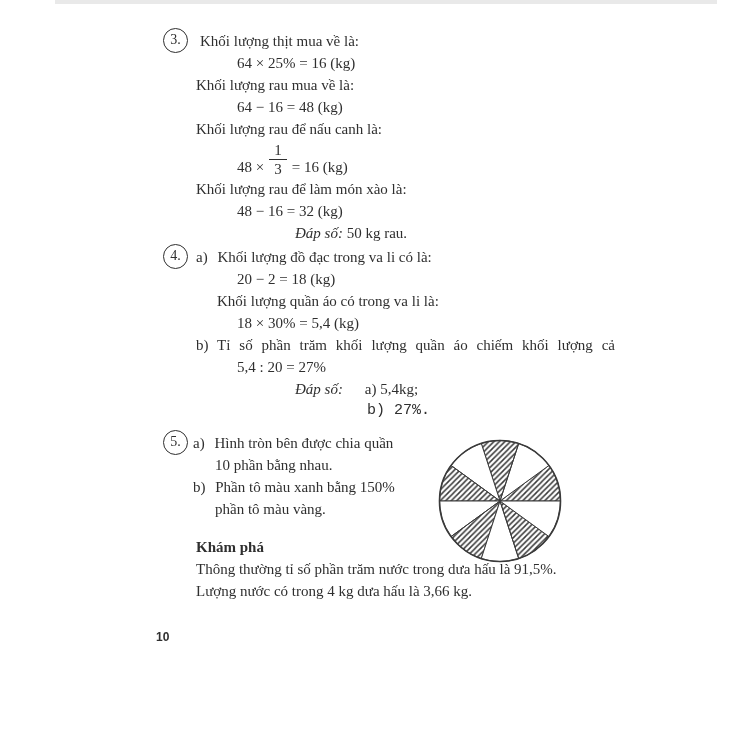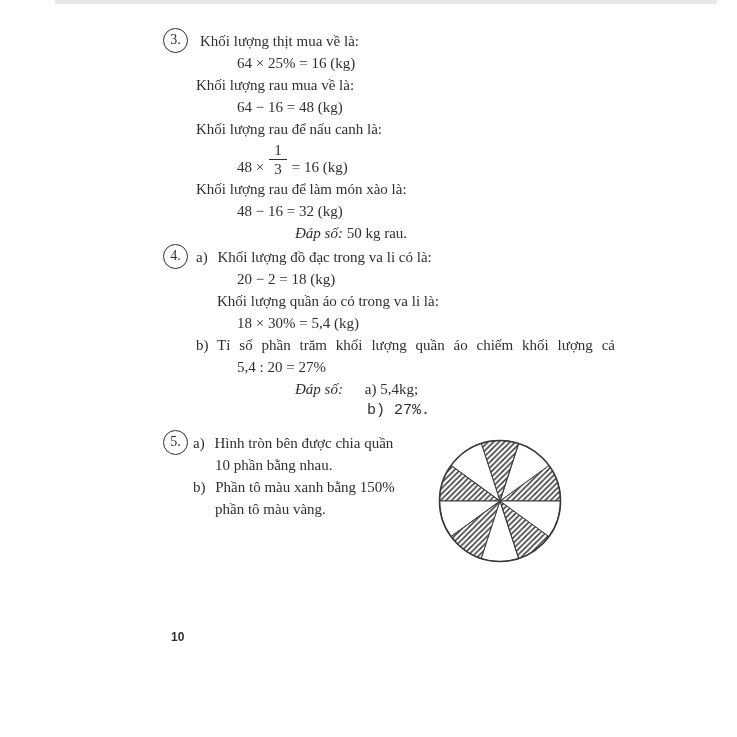--- a/index.html
+++ b/index.html
@@ -57,21 +57,21 @@
   #p4 { margin-top: 2px; }
   #p5 { margin-top: 10px; }
   #khampha { margin-top: 16px; }
   .figure {
     position: absolute;
     left: 437px; top: 438px;
     width: 126px; height: 126px;
   }
   .page-number {
     position: absolute;
-    left: 171px; top: 630px;
+    left: 156px; top: 630px;
     font-family: "Liberation Sans", "DejaVu Sans", sans-serif;
     font-size: 12px;
     font-weight: bold;
   }
 </style>
 </head>
 <body style="background: rgb(255, 255, 255); color: rgb(47, 47, 47);">
 
 <div class="top-strip" style="background: rgb(233, 233, 233);"></div>
 
@@ -132,20 +132,25 @@
       <span>Hình tròn bên được chia quần</span>
     </div>
     <div class="line pl52">10 phần bằng nhau.</div>
     <div class="line pl30">
       <span class="prefix">b)</span>
       <span>Phần tô màu xanh bằng 150%</span>
     </div>
     <div class="line pl52">phần tô màu vàng.</div>
   </section>
 
+  <section id="khampha">
+    <div class="line pl33 bold">Khám phá</div>
+    <div class="line pl33">Thông thường tỉ số phần trăm nước trong dưa hấu là 91,5%.</div>
+    <div class="line pl33">Lượng nước có trong 4 kg dưa hấu là 3,66 kg.</div>
+  </section>
 
 </div>
 
 <div class="figure">
   <svg id="pie-svg" width="126" height="126" viewBox="0 0 126 126">
     <defs>
       <pattern id="hatch" width="5.5" height="5.5" patternUnits="userSpaceOnUse">
         <path id="hatch-path" d="M-1.5,7 L7,-1.5 M-1.5,1.5 L1.5,-1.5 M4,7 L7,4" stroke="#3a3a3a" stroke-width="1.5" fill="none"></path>
       </pattern>
     </defs>

